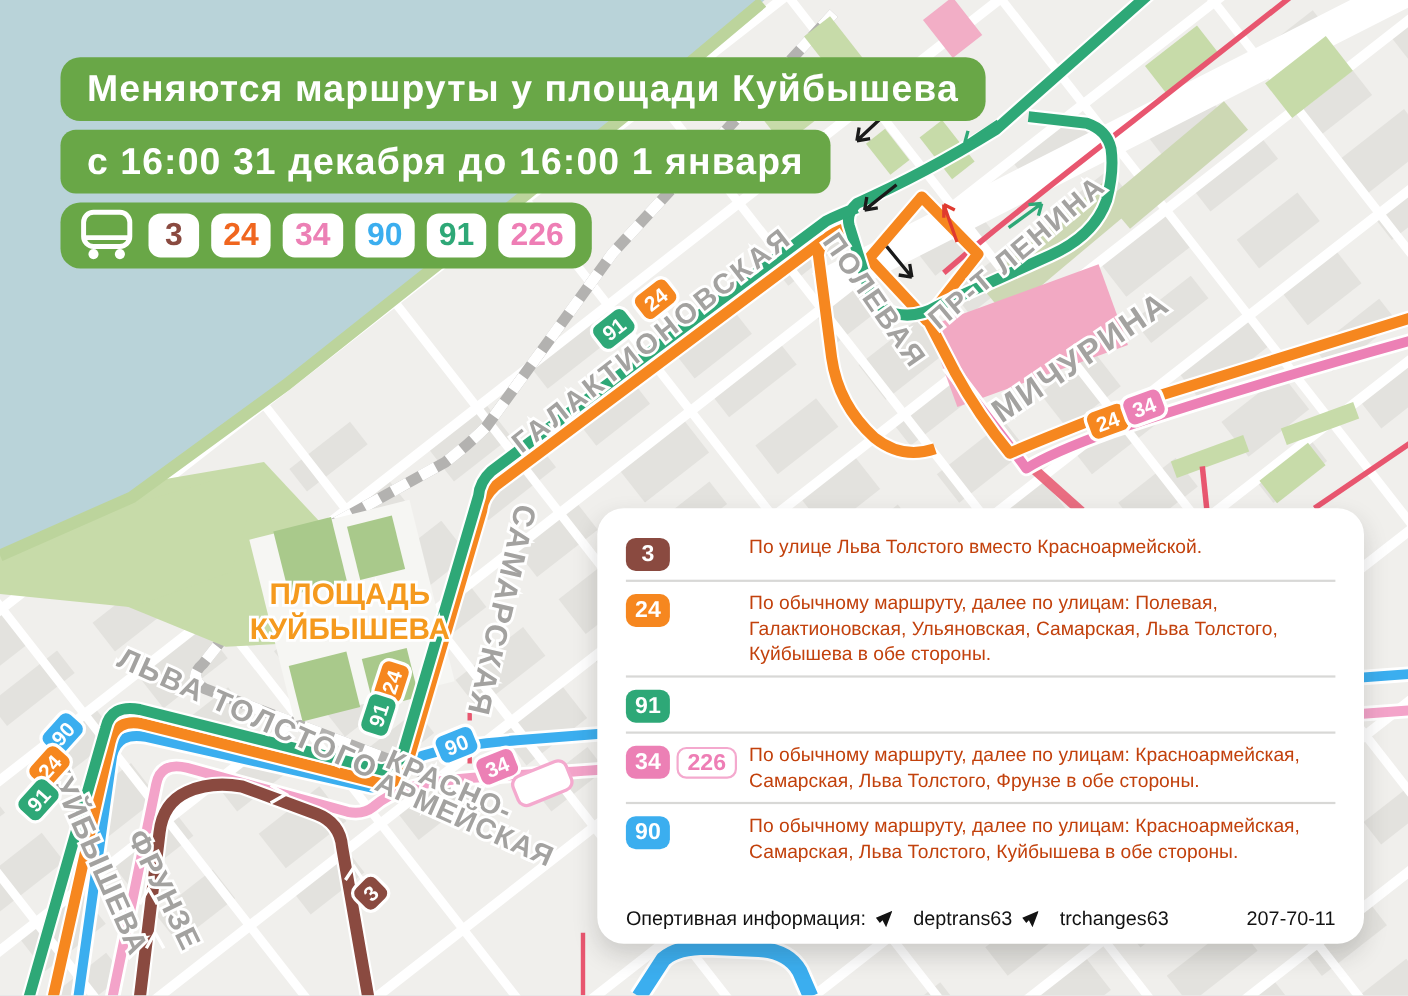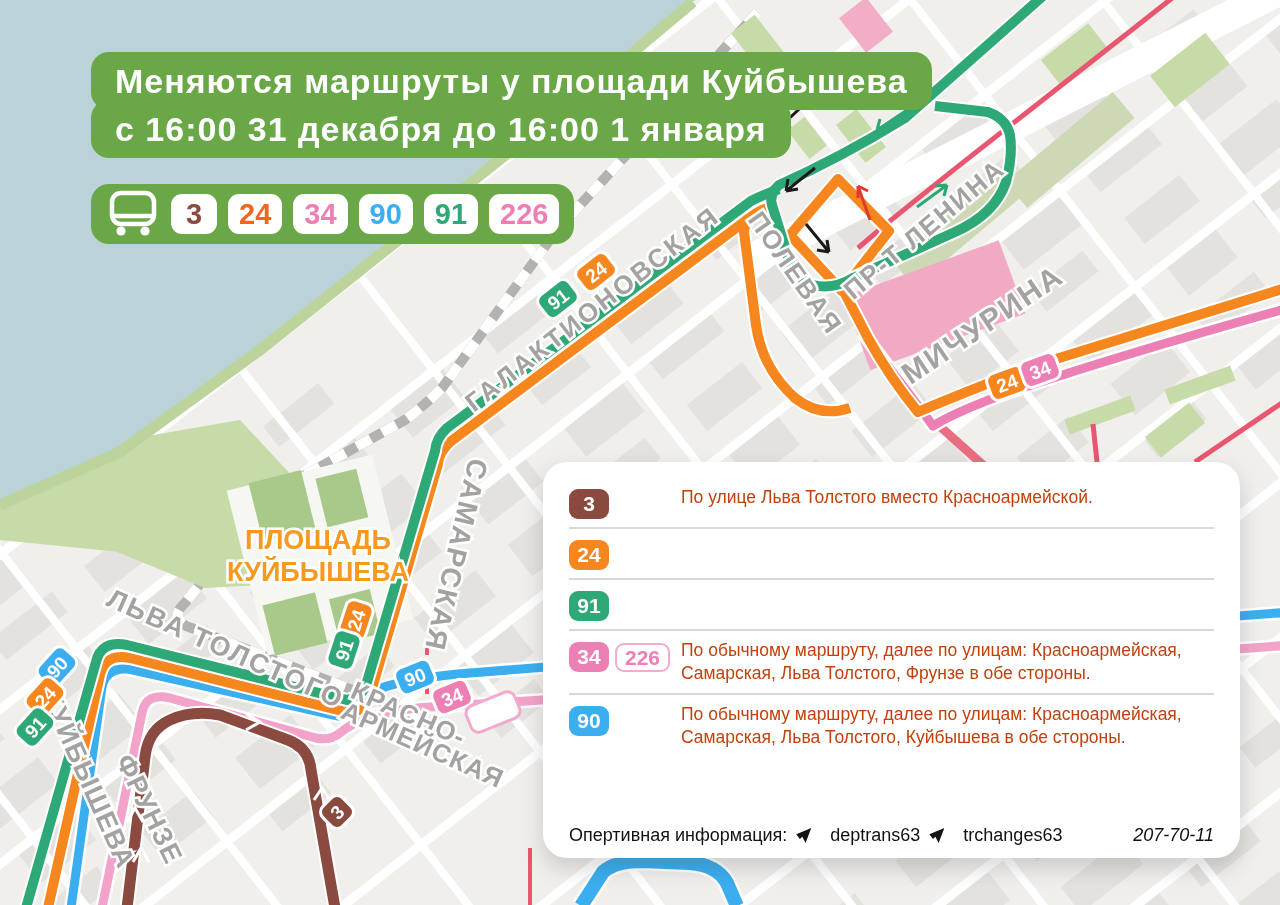--- a/index.html
+++ b/index.html
@@ -3,23 +3,23 @@
 <meta charset="utf-8">
 <style>
   html,body{margin:0;padding:0;background:#dfe3e6;}
   .stage{position:relative;width:1280px;height:905px;overflow:hidden;
          font-family:"Liberation Sans",sans-serif;background:#F0EFEC;}
   svg.map{position:absolute;left:0;top:0;}
 
   
   .banner{position:absolute;left:55px;background:#69A747;color:#fff;border-radius:18px;
           padding:8px 24px;font-weight:bold;font-size:34px;letter-spacing:1px;white-space:nowrap;
-          line-height:42px;margin-left:36px;}
+          line-height:42px;}
   .b1{top:52px;}
-  .b2{top:100px;}
+  .b2{top:118px;border-radius:14px;}
   .b3{top:184px;display:flex;align-items:center;gap:11px;padding:6px 15px;}
   .hbadge{background:#fff;border-radius:11px;padding:0 11px;font-size:29px;font-weight:bold;
           line-height:40px;min-width:24px;text-align:center;letter-spacing:0;}
   .c3{color:#8A4A40}.c24{color:#F0661F}.c34{color:#EC80B5}
   .c90{color:#3BAEEF}.c91{color:#2EA877}.c226{color:#EE7EB5}
 
   
   .panel{position:absolute;left:543px;top:462px;width:697px;height:396px;background:#fff;
          border-radius:24px;box-shadow:0 10px 22px rgba(40,40,40,.18);
          padding:16px 26px 12px;box-sizing:border-box;display:flex;flex-direction:column;}
@@ -30,21 +30,21 @@
   .bg-brown{background:#8A4A40}.bg-orange{background:#F6871F}.bg-green{background:#2EA877}
   .bg-pink{background:#EC80B5}.bg-blue{background:#3BAEEF}
   .pbadge.outline{background:#fff;border:2.5px solid #F4A9CE;color:#EE7EB5;line-height:23px;}
   .ptext{font-size:17.5px;line-height:1.32;color:#c2410c;flex:1;}
   .pdivider{border-top:2px solid #D8D8D6;height:0;}
   .pfooter{display:flex;align-items:flex-start;margin-top:auto;font-size:18px;color:#121212;gap:9px;
            padding-top:6px;}
   .tgitem{display:flex;align-items:center;gap:19px;}
   .tg{display:inline-block;width:15px;height:15px;background:#141414;
       clip-path:polygon(0 42%,100% 0,62% 100%,40% 58%,24% 74%);}
-  .phone{margin-left:auto;font-style:italic;}
+  .phone{margin-left:auto;}
 
   
   .stlabel{font-family:"Liberation Sans",sans-serif;font-weight:bold;fill:#A3A2A0;
            stroke:#ffffff;stroke-width:5px;paint-order:stroke;text-anchor:middle;}
   .sqlabel{font-family:"Liberation Sans",sans-serif;font-weight:bold;fill:#F59A1E;
            stroke:#ffffff;stroke-width:5px;paint-order:stroke;text-anchor:middle;}
   .mbadge-t{font-family:"Liberation Sans",sans-serif;font-weight:bold;font-size:19px;
             fill:#fff;text-anchor:middle;}
 </style>
 </head>
@@ -911,20 +911,21 @@
       <span class="pbadge bg-brown">3</span>
     </div>
     <div class="ptext">По улице Льва Толстого вместо Красноармейской.</div>
   </div>
   <div class="pdivider"></div>
 
   <div class="prow">
     <div class="pbadges">
       <span class="pbadge bg-orange">24</span>
     </div>
+    <div class="ptext">По обычному маршруту, далее по улицам: Полевая, Галактионовская, Ульяновская, Самарская, Льва Толстого, Куйбышева в обе стороны.</div>
   </div>
   <div class="pdivider"></div>
 
   <div class="prow">
     <div class="pbadges">
       <span class="pbadge bg-green">91</span>
     </div>
   </div>
   <div class="pdivider"></div>
 

